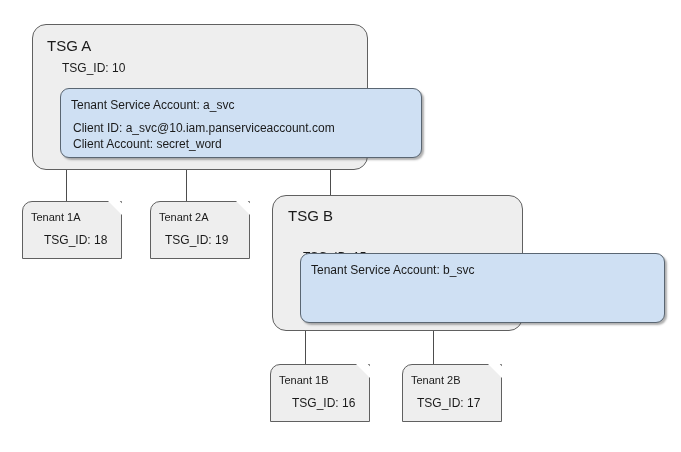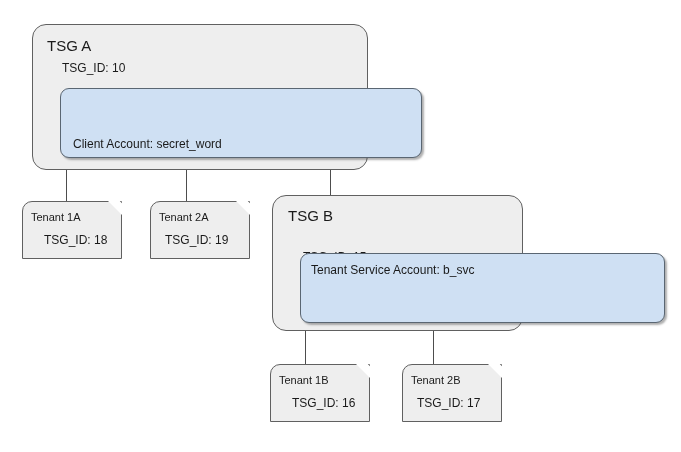--- a/index.html
+++ b/index.html
@@ -122,20 +122,22 @@
   <div class="connector" style="left:330px; top:170px; height:25px;"></div>
 
   <div class="connector" style="left:305px; top:331px; height:33px;"></div>
   <div class="connector" style="left:433px; top:331px; height:33px;"></div>
 
   <div class="tsg-box" style="left:32px; top:24px; width:336px; height:146px;"></div>
   <div class="tsg-title" style="left:47px; top:38px;">TSG A</div>
   <div class="tsg-sub" style="left:62px; top:62px;">TSG_ID: 10</div>
 
   <div class="svc-card" style="left:60px; top:88px; width:362px; height:70px;"></div>
+  <div class="svc-head" style="left:71px; top:99px;">Tenant Service Account: a_svc</div>
+  <div class="svc-line" style="left:73px; top:121px;">Client ID: a_svc@10.iam.panserviceaccount.com</div>
   <div class="svc-line" style="left:73px; top:137px;">Client Account: secret_word</div>
 
   <div class="tenant-box" style="left:22px; top:201px; width:100px; height:58px;">
     <div class="shape"></div>
     <div class="notch"></div>
   </div>
   <div class="tenant-title" style="left:31px; top:211px;">Tenant 1A</div>
   <div class="tenant-sub" style="left:44px; top:234px;">TSG_ID: 18</div>
 
   <div class="tenant-box" style="left:150px; top:201px; width:100px; height:58px;">

